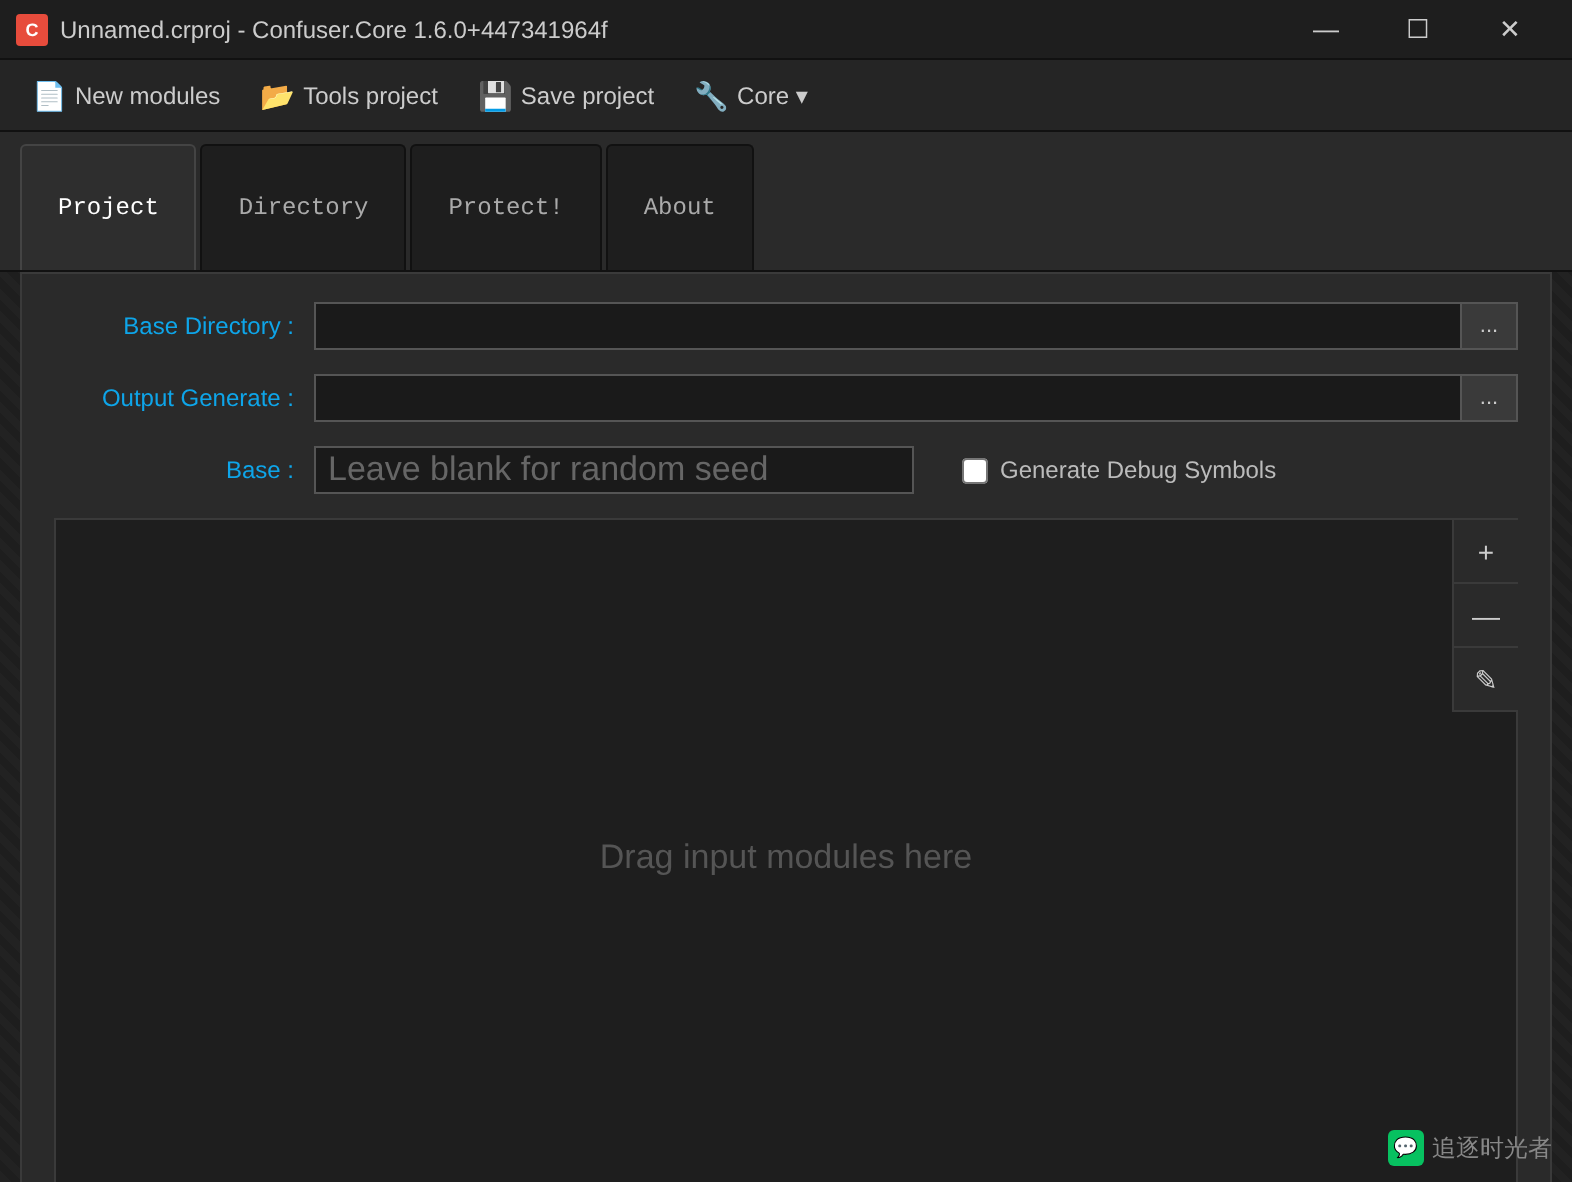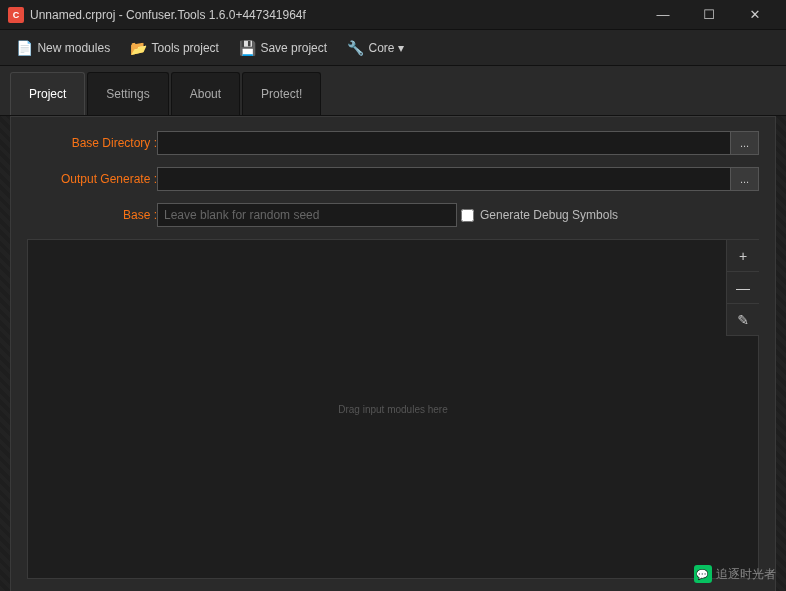--- a/index.html
+++ b/index.html
@@ -85,46 +85,48 @@
     }
 
     
     .tabbar {
       background: #2a2a2a;
       display: flex;
       padding: 6px 10px 0 10px;
       border-bottom: 1px solid #111;
     }
     .tab {
-      padding: 14px 18px;
+      padding: 24px 18px;
       background: #1e1e1e;
       color: #aaa;
       cursor: pointer;
       border: 1px solid #111;
       border-bottom: none;
       font-size: 12px;
       margin-right: 2px;
       border-radius: 3px 3px 0 0;
+      font-family: Liberation Mono, monospace;
     }
     .tab.active {
       background: #2e2e2e;
       color: #fff;
       border-color: #444;
     }
 
     
     .form-row {
       display: flex;
       align-items: center;
       margin-bottom: 12px;
     }
     .form-label {
       width: 130px;
       text-align: right;
-      color: #f97316;
+      padding-right: 10px;
+      color: #0ea5e9;
       font-size: 12px;
     }
     .form-input {
       flex: 1;
       height: 24px;
       background: #1a1a1a;
       border: 1px solid #555;
       color: #ccc;
       padding: 0 6px;
       font-size: 12px;
@@ -150,28 +152,28 @@
       align-items: center;
       margin-bottom: 12px;
     }
     .seed-input {
       width: 300px;
       height: 24px;
       background: #1a1a1a;
       border: 1px solid #555;
       color: #888;
       padding: 0 6px;
-      font-size: 12px;
+      font-size: 17px;
       outline: none;
     }
     .seed-input::placeholder { color: #666; }
     .checkbox-row {
       display: flex;
       align-items: center;
-      margin-left: 4px;
+      margin-left: 24px;
       gap: 6px;
     }
     .checkbox-row input[type="checkbox"] {
       accent-color: #555;
     }
     .checkbox-label {
       color: #bbb;
       font-size: 12px;
     }
 
@@ -185,21 +187,21 @@
       background: #1e1e1e;
       border: 1px solid #3a3a3a;
       position: relative;
       height: 340px;
       display: flex;
       align-items: center;
       justify-content: center;
     }
     .modules-placeholder {
       color: #555;
-      font-size: 10px;
+      font-size: 17px;
     }
     .modules-sidebar {
       position: absolute;
       top: 0;
       right: 0;
       width: 32px;
       display: flex;
       flex-direction: column;
       border-left: 1px solid #3a3a3a;
     }
@@ -264,21 +266,21 @@
       );
     }
   </style>
 </head>
 <body>
 
 <div class="titlebar">
   <div class="titlebar-icon">
     <span>C</span>
   </div>
-  <span class="titlebar-title">Unnamed.crproj - Confuser.Tools 1.6.0+447341964f</span>
+  <span class="titlebar-title">Unnamed.crproj - Confuser.Core 1.6.0+447341964f</span>
   <div class="titlebar-controls">
     <button class="titlebar-btn">—</button>
     <button class="titlebar-btn">☐</button>
     <button class="titlebar-btn close">✕</button>
   </div>
 </div>
 
 <div class="toolbar">
   <button class="toolbar-btn">
     <span class="toolbar-icon">📄</span>
@@ -295,23 +297,23 @@
   <button class="toolbar-btn">
     <span class="toolbar-icon">🔧</span>
     <span>Core ▾</span>
   </button>
 </div>
 
 <div class="content-wrapper">
 
   <div class="tabbar">
     <div class="tab active">Project</div>
-    <div class="tab">Settings</div>
+    <div class="tab">Directory</div>
+    <div class="tab">Protect!</div>
     <div class="tab">About</div>
-    <div class="tab">Protect!</div>
   </div>
 
   <div class="tab-content">
 
     <div class="form-row">
       <span class="form-label">Base Directory :</span>
       <input type="text" class="form-input" value="" style="">
       <button class="browse-btn">...</button>
     </div>
 

